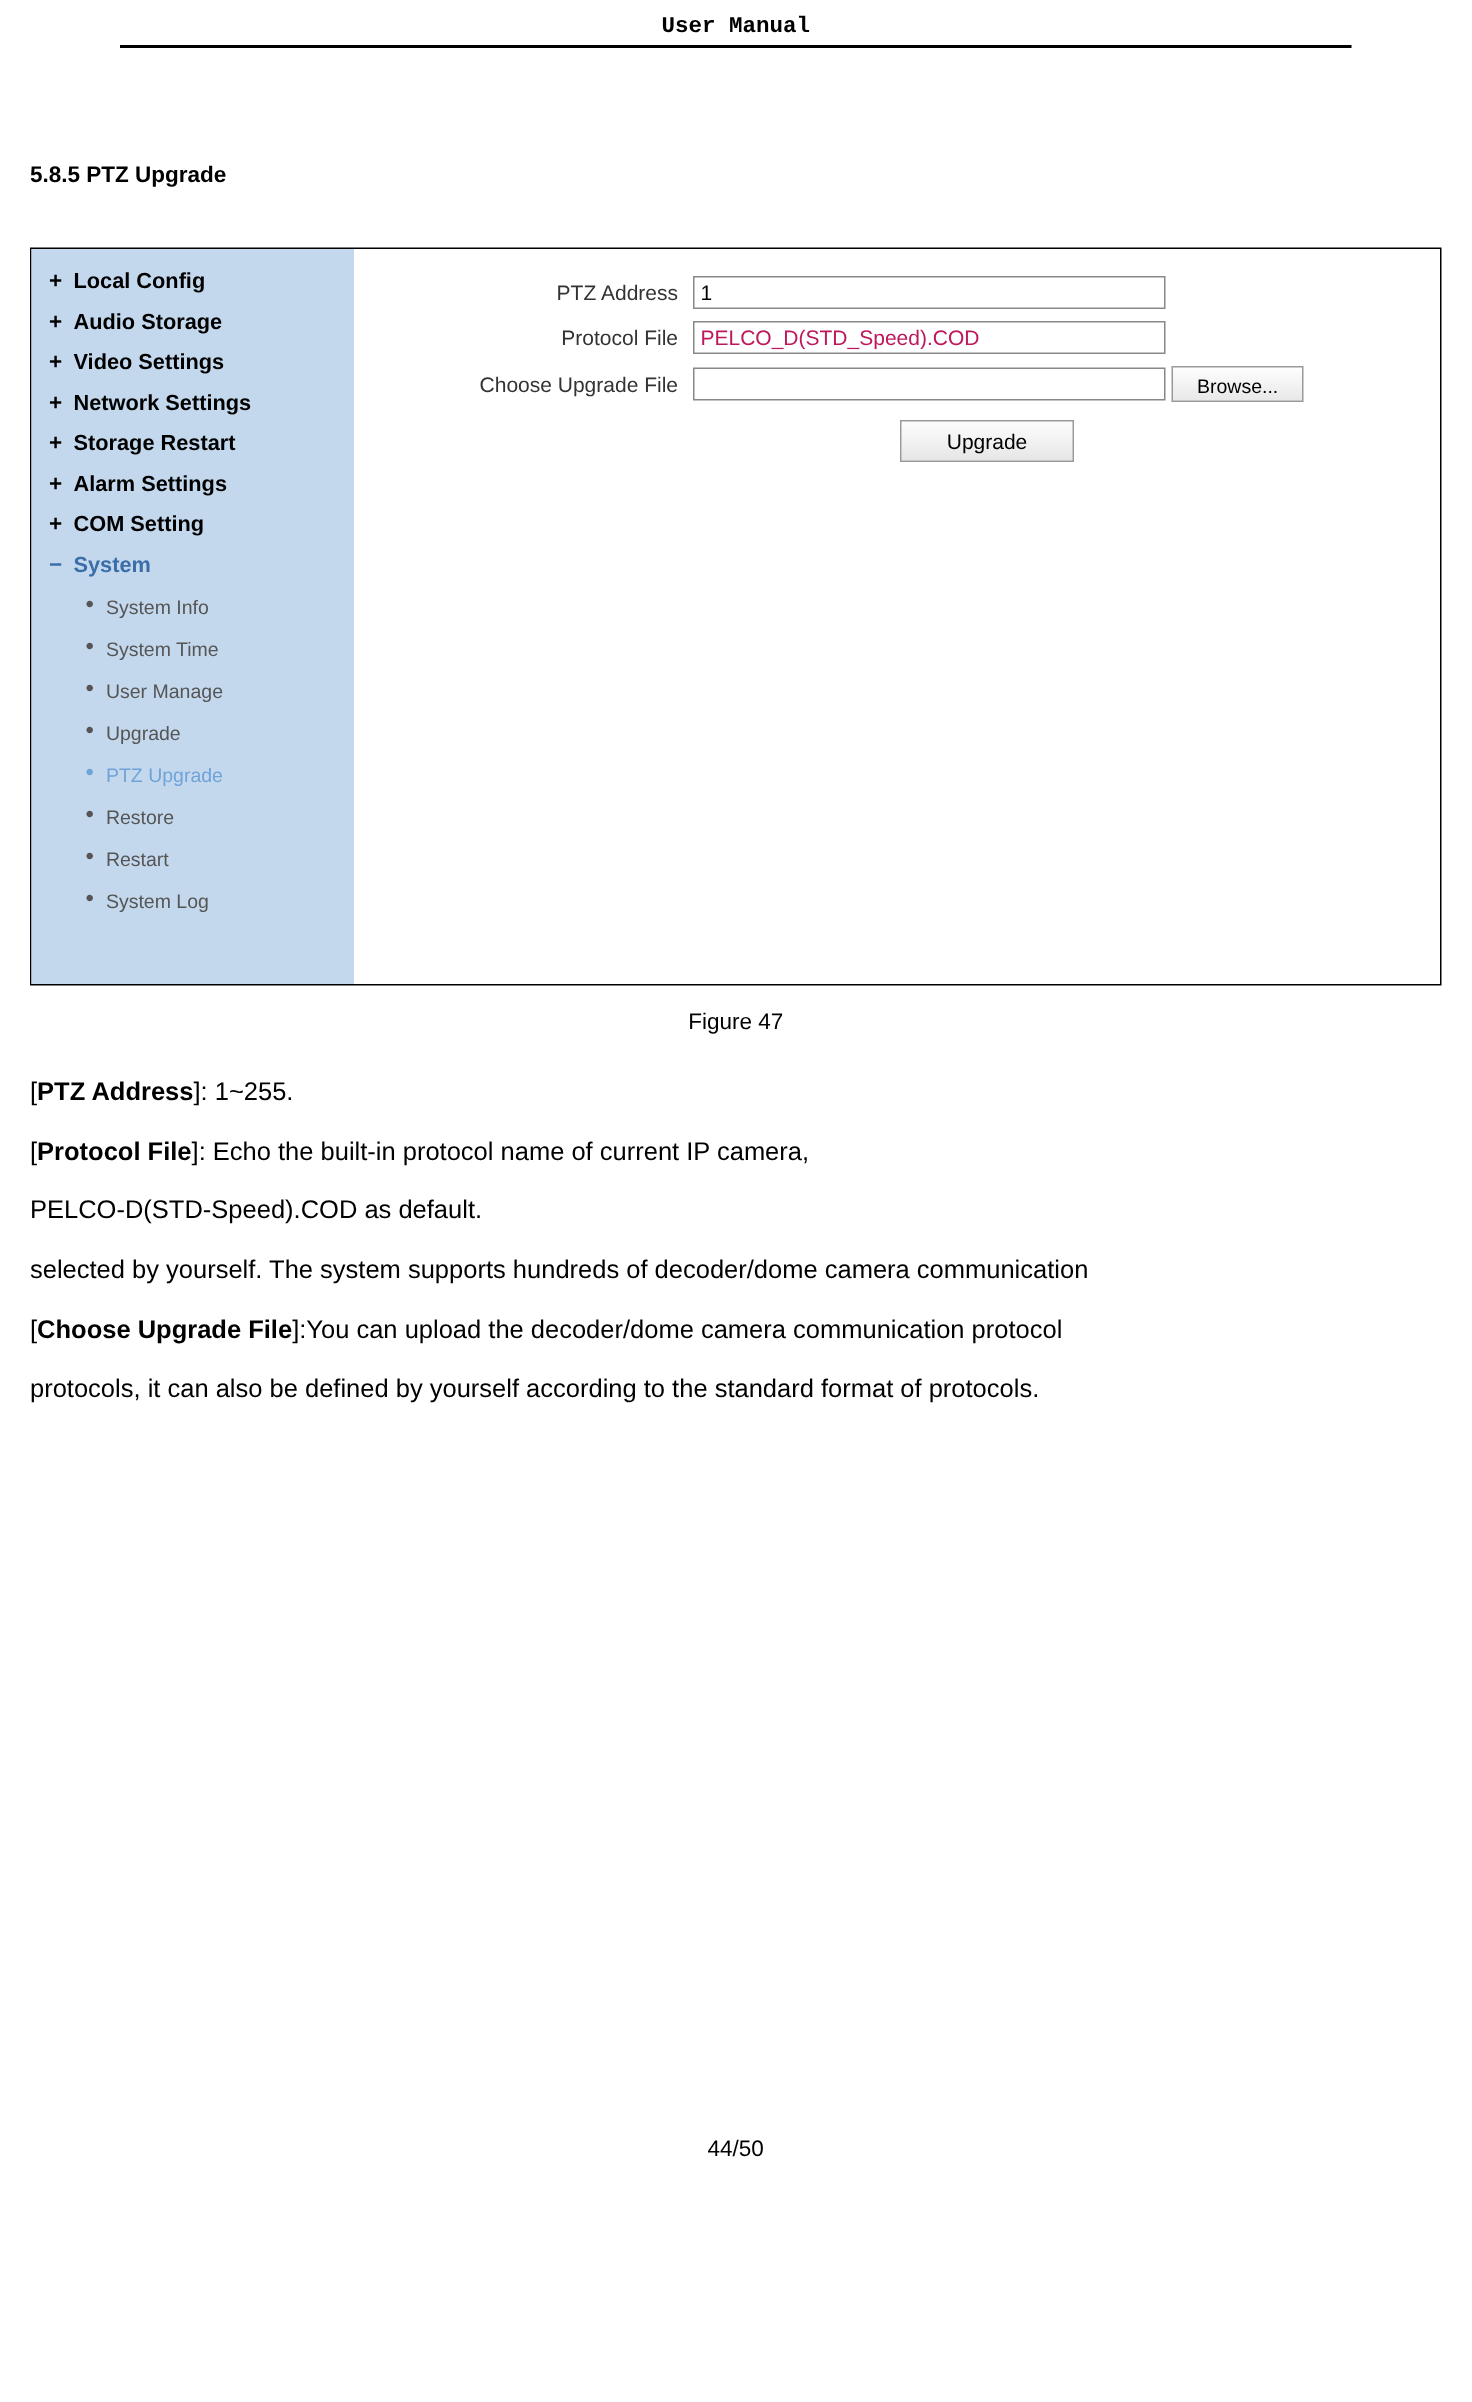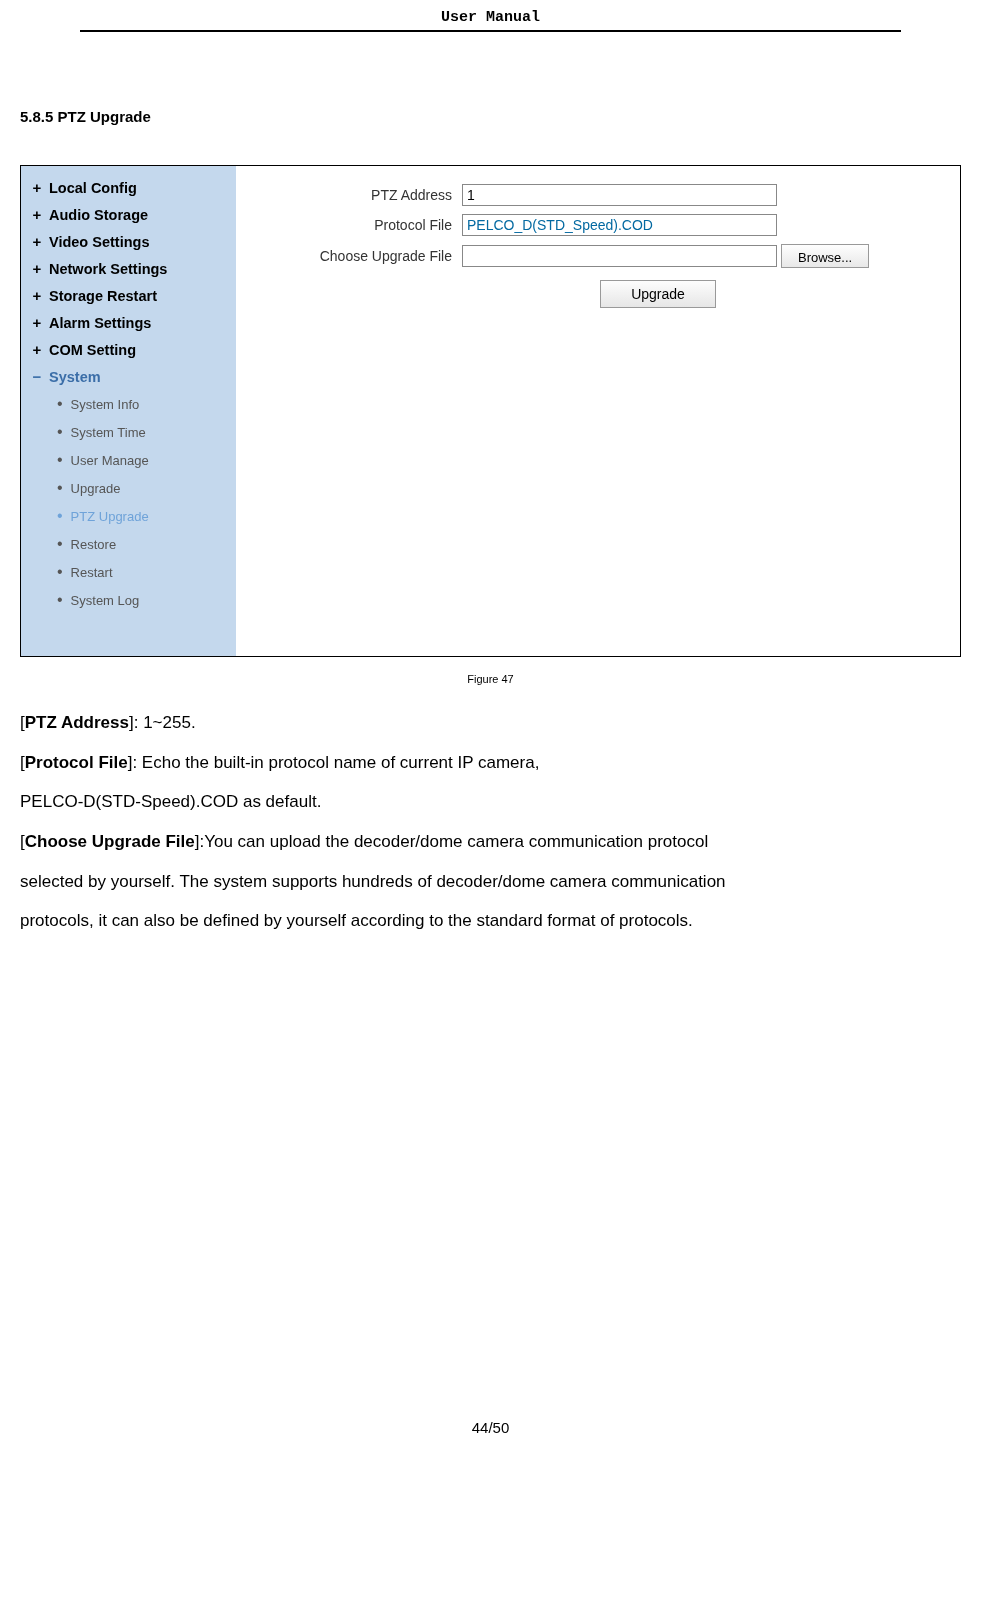--- a/index.html
+++ b/index.html
@@ -125,21 +125,21 @@
     padding-right: 10px;
   }
   .form-input {
     width: 315px;
     height: 22px;
     border: 1px solid #888;
     padding: 0 4px;
     font-size: 14px;
   }
   .form-input.readonly {
-    color: #0369a1;
+    color: #be185d;
     background: #fff;
   }
   .browse-btn {
     margin-left: 4px;
     border: 1px solid #999;
     background: linear-gradient(#fefefe, #e8e8e8);
     padding: 5px 16px;
     font-size: 13px;
     cursor: pointer;
     height: 24px;
@@ -151,21 +151,21 @@
   }
   .upgrade-btn {
     border: 1px solid #999;
     background: linear-gradient(#fdfdfd, #e6e6e6);
     padding: 5px 30px;
     font-size: 14px;
     cursor: pointer;
   }
   .figure-caption {
     text-align: center;
-    font-size: 11px;
+    font-size: 15px;
     margin: 16px 0 20px 0;
   }
   .body-text {
     font-size: 17px;
     line-height: 2.1;
     margin: 0 0 4px 0;
   }
   .page-footer {
     text-align: center;
     font-size: 15px;
@@ -284,21 +284,21 @@
 
   <p class="body-text">
     [<b>PTZ Address</b><span>]: 1~255.</span>
   </p>
 
   <p class="body-text">
     [<b>Protocol File</b><span>]: Echo the built-in protocol name of current IP camera,</span>
   </p>
   <p class="body-text">PELCO-D(STD-Speed).COD as default.</p>
 
+  <p class="body-text">selected by yourself. The system supports hundreds of decoder/dome camera communication</p>
   <p class="body-text">
     [<b>Choose Upgrade File</b><span>]:You can upload the decoder/dome camera communication protocol</span>
   </p>
-  <p class="body-text">selected by yourself. The system supports hundreds of decoder/dome camera communication</p>
   <p class="body-text">protocols, it can also be defined by yourself according to the standard format of protocols.</p>
 
   <div class="page-footer">44/50</div>
 
 </div>
 
 </body></html>

